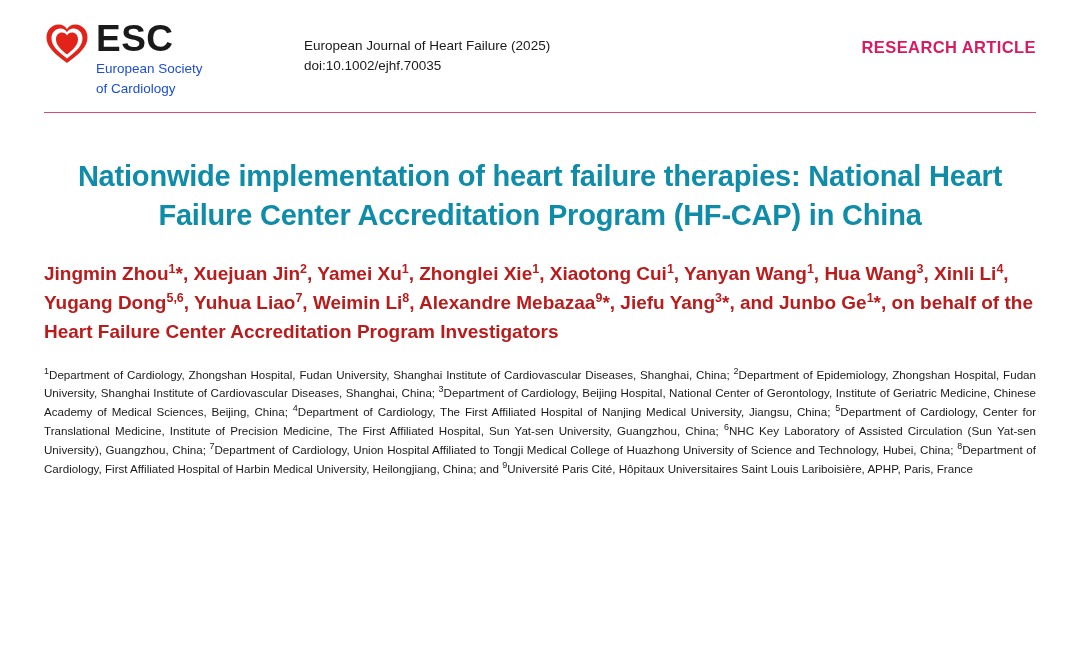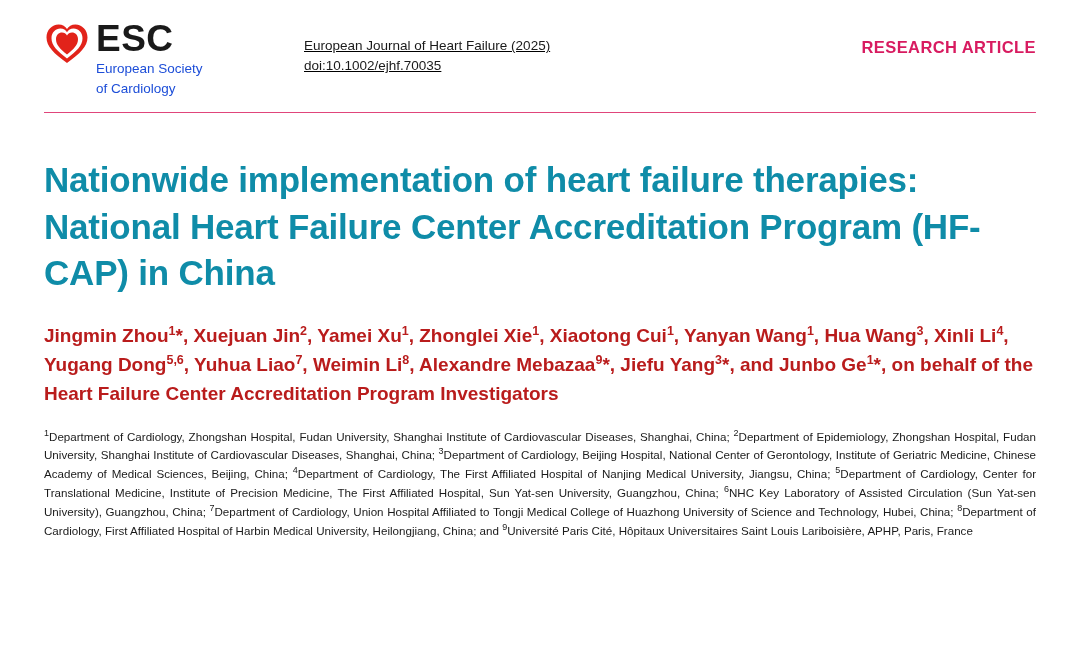--- a/index.html
+++ b/index.html
@@ -57,21 +57,20 @@
   .logo-sub {
     font-size: 13.5px;
     color: #1d4ed8;
     line-height: 1.22;
     margin-top: 4px;
   }
   .journal-block {
     flex: 1 1 auto;
     padding-top: 18px;
     padding-left: 45px;
-    text-decoration: underline;
   }
   .journal-name {
     font-size: 13.5px;
     color: #1a1a1a;
     line-height: 1.5;
   }
   .journal-doi {
     font-size: 13.5px;
     color: #1a1a1a;
     line-height: 1.5;
@@ -87,25 +86,26 @@
   }
   .rule {
     margin: 14px 44px 0 44px;
     height: 1.5px;
     background: #e0457b;
   }
 
   
   .title {
     margin: 44px 44px 0 44px;
-    font-size: 35px;
+    font-size: 29px;
     line-height: 1.32;
     font-weight: bold;
     color: #0f8ca8;
     letter-spacing: -0.2px;
+    text-align: center;
   }
 
   
   .authors {
     margin: 26px 44px 0 44px;
     font-size: 19px;
     font-weight: bold;
     line-height: 1.52;
     color: #b91c1c;
   }

